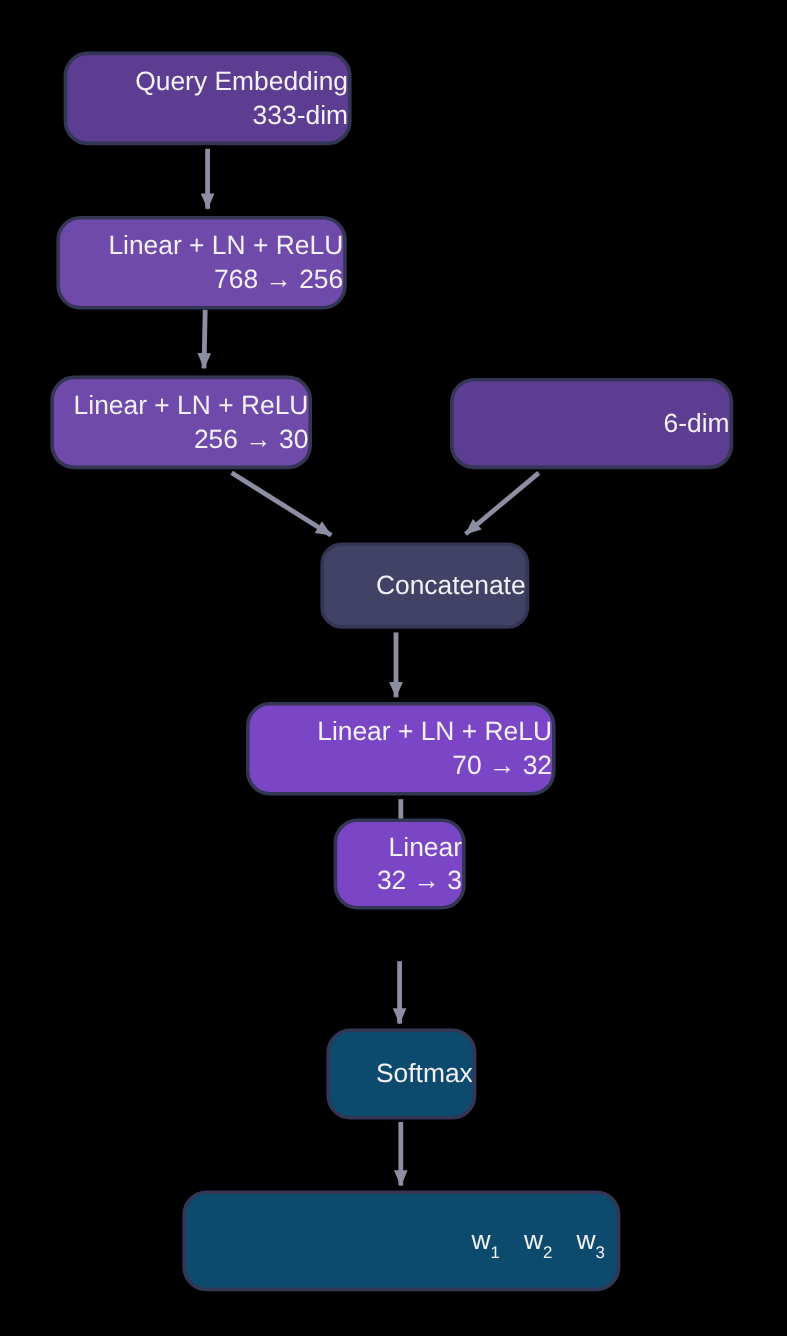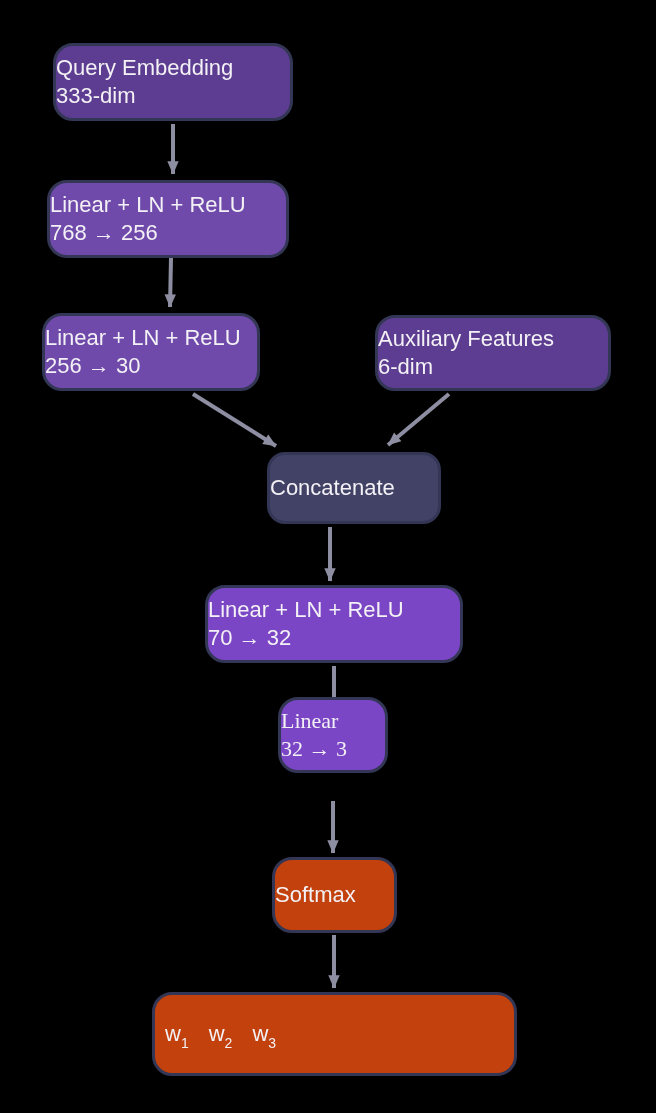--- a/index.html
+++ b/index.html
@@ -24,39 +24,39 @@
   .node {
     position: absolute;
     box-sizing: border-box;
     border: 3px solid #333654;
     border-radius: 20px;
     color: #f3f1f5;
     font-size: 22px;
     line-height: 28px;
     display: flex;
     flex-direction: column;
-    align-items: flex-start;
+    align-items: flex-end;
     justify-content: center;
     text-align: center;
     white-space: nowrap;
   }
   .fill-deep   { background: #5d3d91; }
   .fill-mid    { background: #6f4aab; }
   .fill-bright { background: #7b46c6; }
   .fill-slate  { background: #414266; }
-  .fill-blue   { background: #c2410c; }
+  .fill-blue   { background: #0c4a6e; }
 
   
   .n-query   { left: 53px;  top: 43px;  width: 240px; height: 78px; }
   .n-mlp1    { left: 47px;  top: 180px; width: 242px; height: 78px; }
   .n-mlp2    { left: 42px;  top: 313px; width: 218px; height: 78px; }
   .n-aux     { left: 375px; top: 315px; width: 236px; height: 76px; }
   .n-concat  { left: 243px; top: 452px; width: 174px; height: 72px; border-radius: 18px; margin-left: 24px; }
   .n-mlp3    { left: 205px; top: 585px; width: 258px; height: 78px; }
-  .n-linear  { left: 278px; top: 697px; width: 110px; height: 76px; font-family: Liberation Serif, serif; }
+  .n-linear  { left: 278px; top: 682px; width: 110px; height: 76px; }
   .n-softmax { left: 272px; top: 857px; width: 125px; height: 76px; }
   .n-output  { left: 152px; top: 992px; width: 365px; height: 84px; }
 
   .weights-line { line-height: 26px; }
   .w-group { display: inline-block; margin: 0 10px; }
   .w-group sub {
     font-size: 14px;
     line-height: 0;
     vertical-align: -7px;
   }
@@ -94,21 +94,20 @@
     <div class="l1">Linear + LN + ReLU</div>
     <div class="l2">768 → 256</div>
   </div>
 
   <div class="node fill-mid n-mlp2">
     <div class="l1">Linear + LN + ReLU</div>
     <div class="l2">256 → 30</div>
   </div>
 
   <div class="node fill-deep n-aux">
-    <div class="l1">Auxiliary Features</div>
     <div class="l2">6-dim</div>
   </div>
 
   <div class="node fill-slate n-concat">
     <div class="l1">Concatenate</div>
   </div>
 
   <div class="node fill-bright n-mlp3">
     <div class="l1">Linear + LN + ReLU</div>
     <div class="l2">70 → 32</div>

